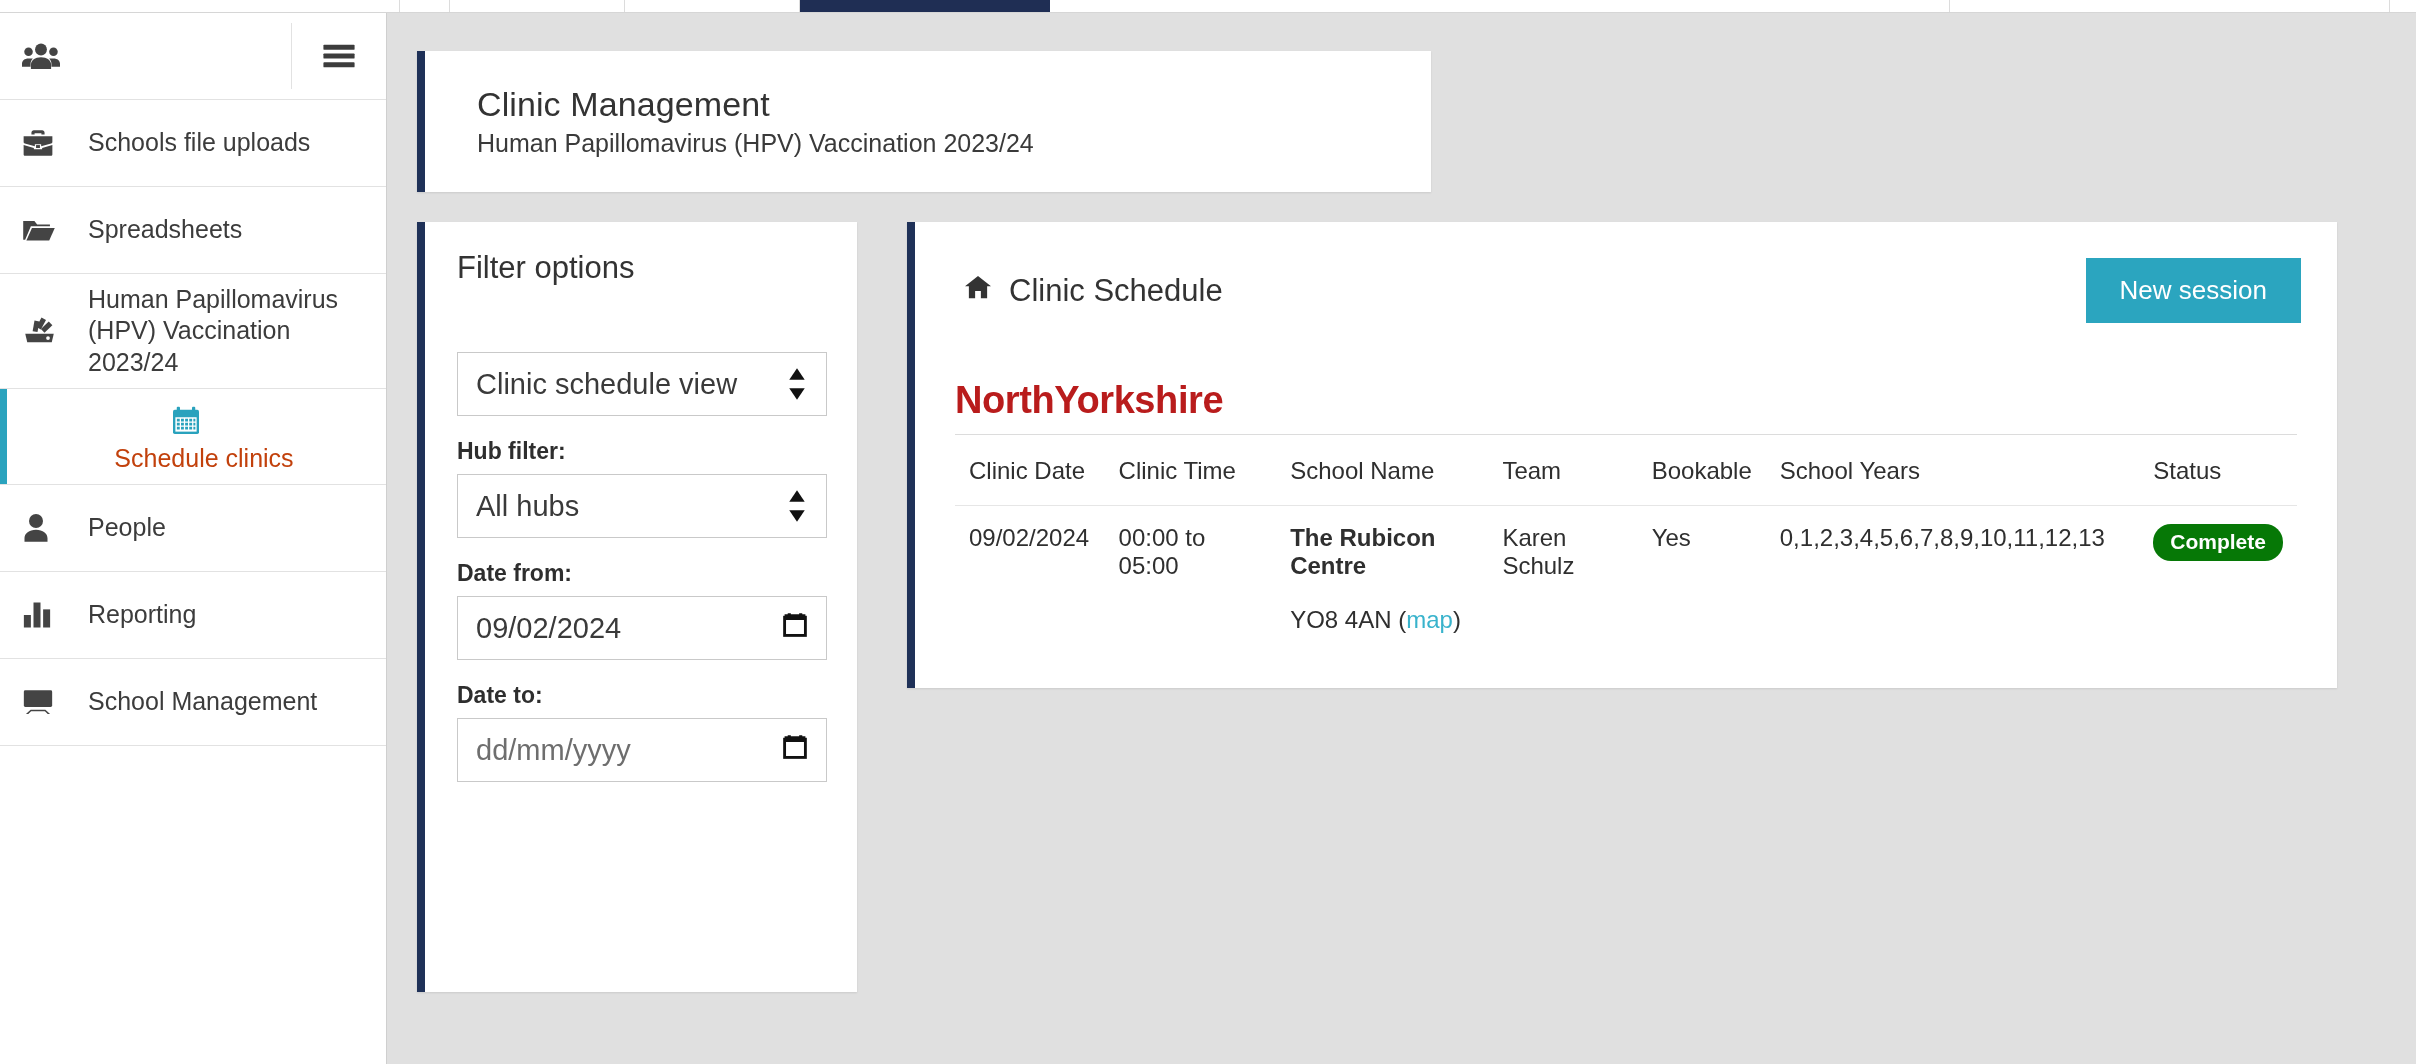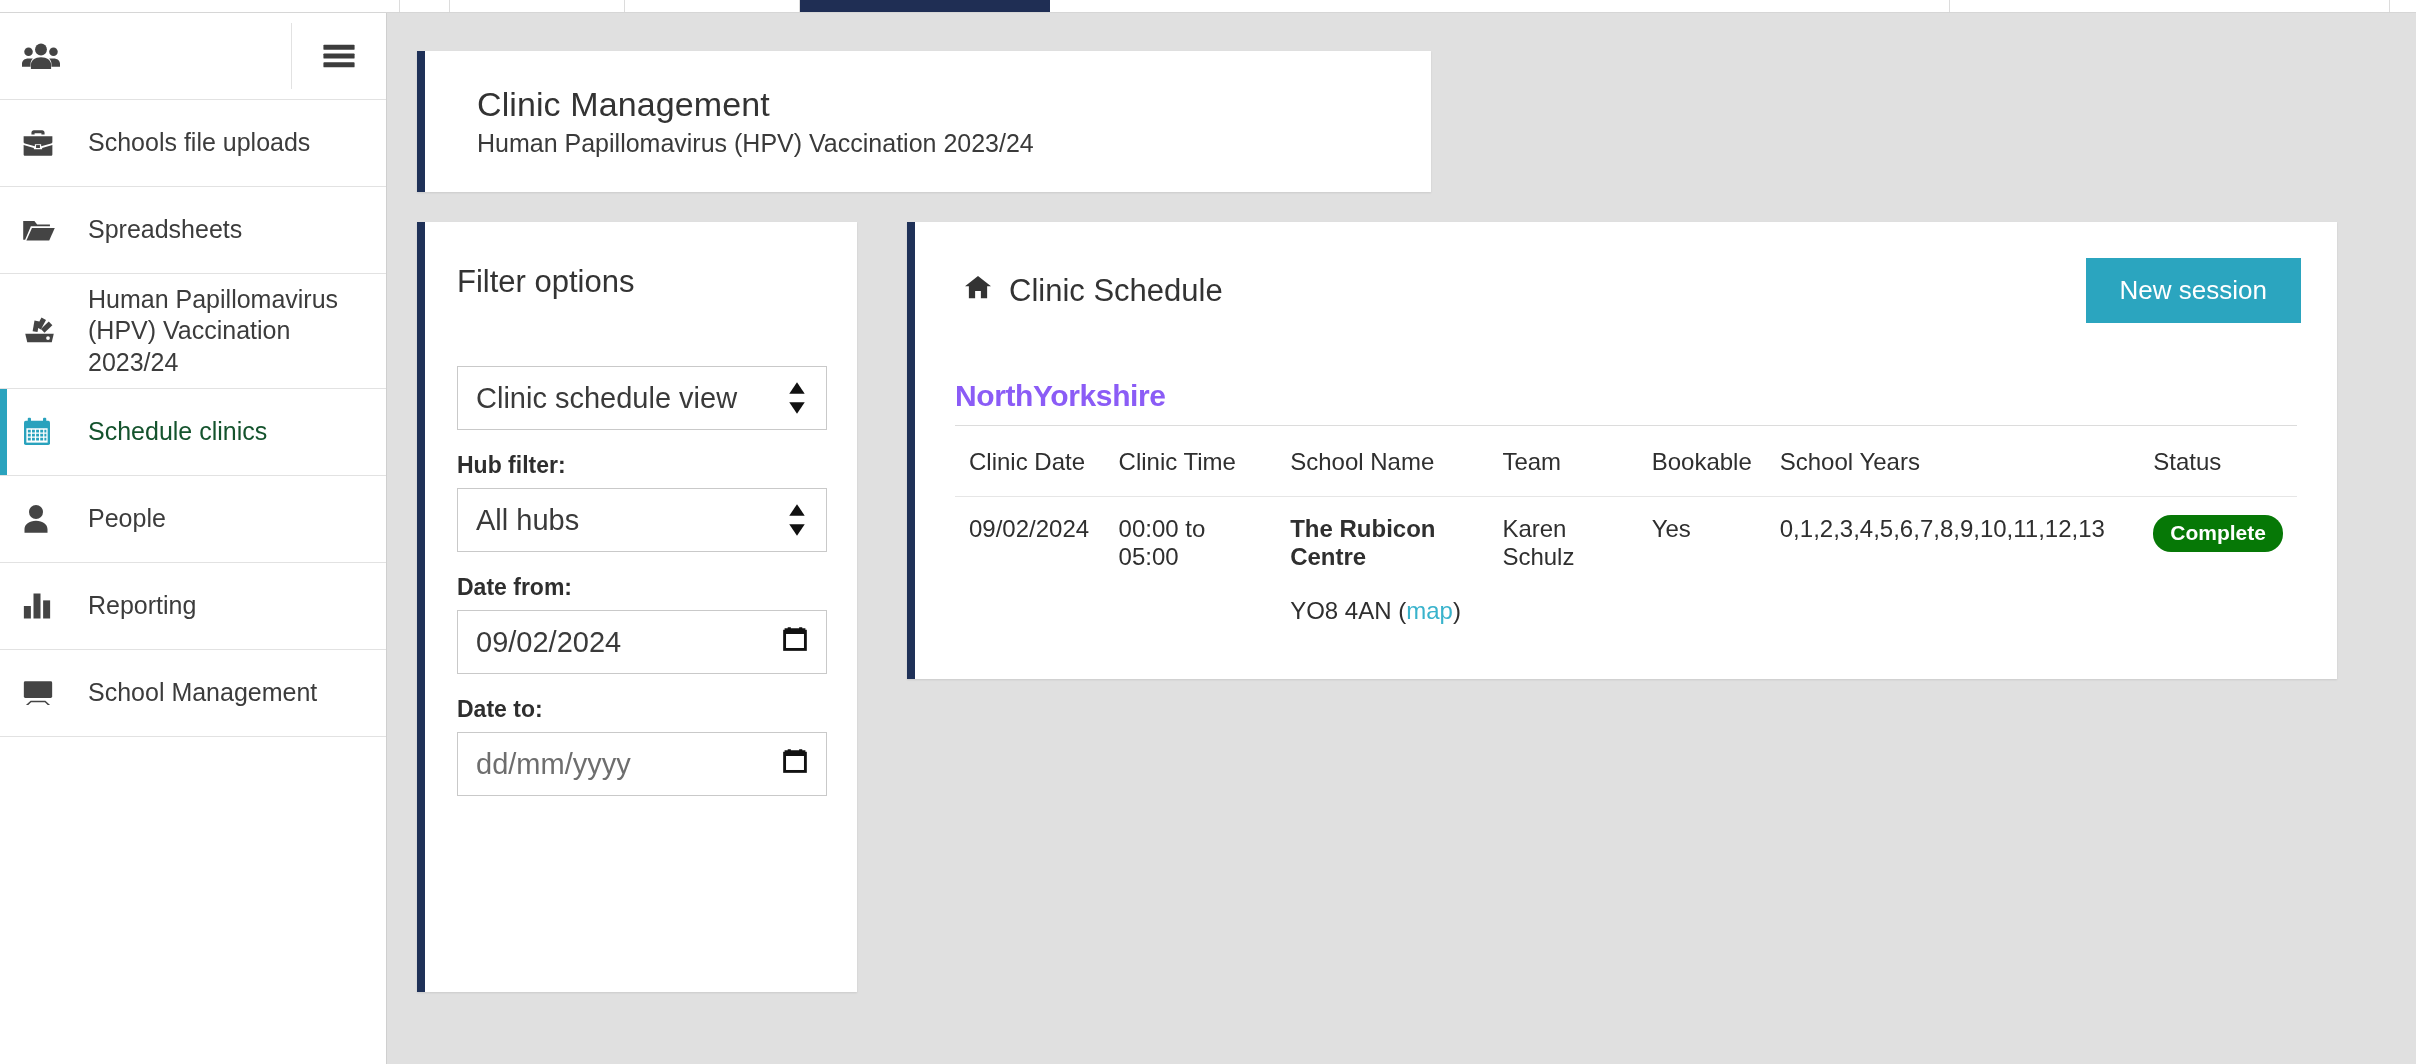--- a/index.html
+++ b/index.html
@@ -51,21 +51,21 @@
     position: relative;
     background: #fff;
   }
   .nav-item .ico {
     width: 44px; flex: 0 0 44px;
     display: flex; align-items: center; justify-content: flex-start;
     color: #444444;
     margin-right: 22px;
   }
   .nav-item .lbl { line-height: 1.25; }
-  .nav-item.active { color: #14532d; }
+  .nav-item.active { color: #c2410c; flex-direction: column; }
   .nav-item.active .ico { color: #29a2bd; }
   .nav-item.active::before {
     content: ""; position: absolute; left: 0; top: 0; bottom: 0;
     width: 7px; background: #2aa3be;
   }
   .nav-item.split { padding-right: 0; }
   .nav-item.split .grow { flex: 1 1 auto; }
   .hamburger-cell {
     width: 95px; flex: 0 0 95px;
     align-self: stretch;
@@ -100,21 +100,21 @@
   }
   .header-card .sub {
     font-size: 25px; color: #3a3a3a; margin-top: 5px;
   }
 
   .columns { display: flex; align-items: flex-start; gap: 50px; }
 
   
   .filter-card {
     width: 440px; flex: 0 0 440px;
-    padding: 42px 32px 40px 32px;
+    padding: 28px 32px 40px 32px;
     min-height: 770px;
   }
   .filter-card h2 {
     font-size: 31px; font-weight: 400; color: #333333;
     margin-bottom: 66px;
   }
   .field-label {
     font-size: 23px; font-weight: bold; color: #2e2e2e;
     margin: 22px 0 9px 0;
   }
@@ -162,21 +162,21 @@
   }
   .new-session-btn {
     background: #2ba5bf; color: #ffffff;
     font-size: 26px;
     font-family: "Liberation Sans", sans-serif;
     border: none;
     padding: 17px 34px;
     cursor: pointer;
   }
   .region-name {
-    font-size: 30px; font-weight: bold; color: #8b5cf6;
+    font-size: 38px; font-weight: bold; color: #b91c1c;
     margin: 56px 0 0 40px;
     letter-spacing: -0.4px;
   }
   .rule {
     height: 1px; background: #dcdcdc;
     margin: 12px 40px 0 40px;
   }
   table.sched {
     width: calc(100% - 80px);
     margin: 0 40px;

